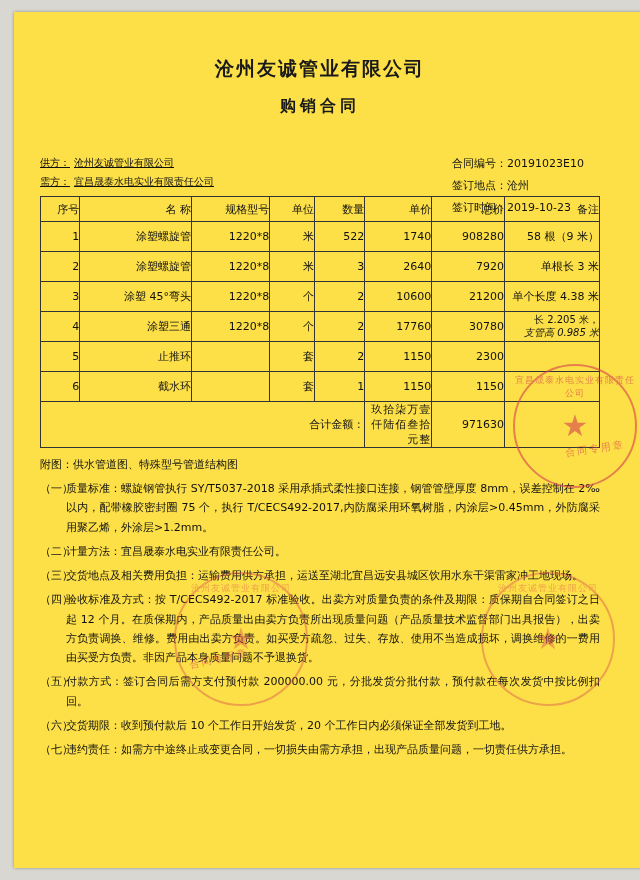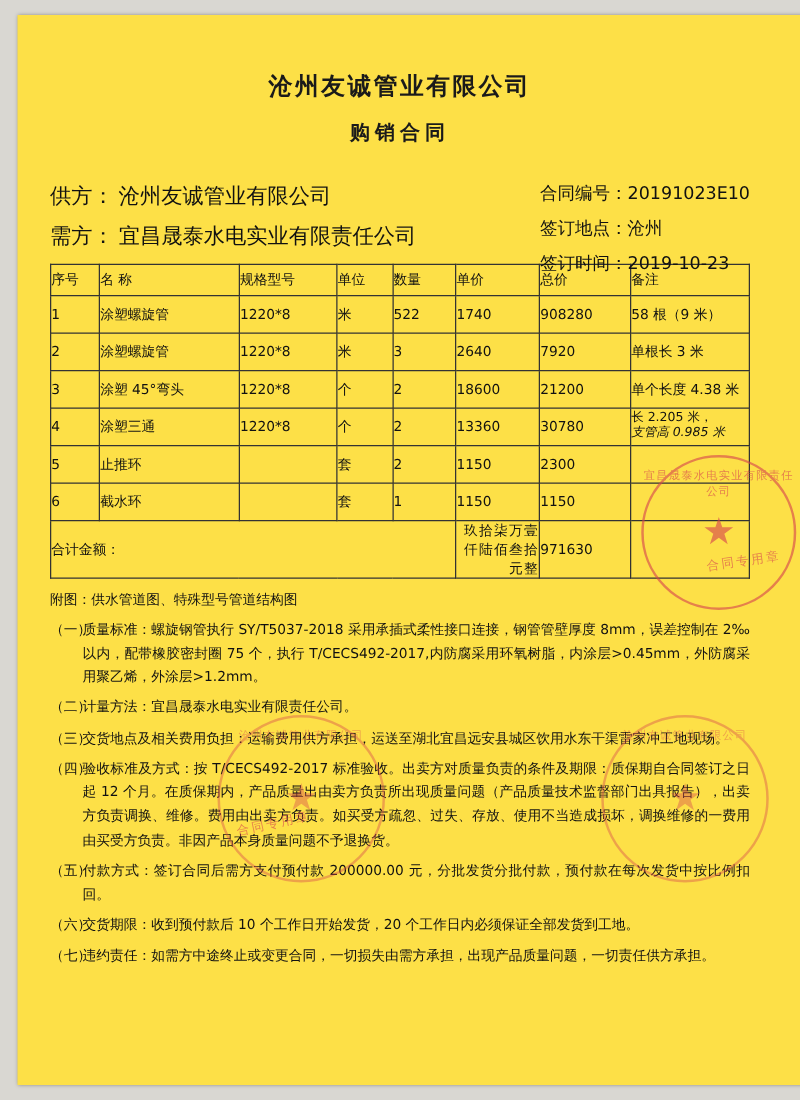--- a/index.html
+++ b/index.html
@@ -21,35 +21,35 @@
 
   .title{
     text-align:center;font-size:19px;font-weight:bold;letter-spacing:2px;
     color:#1a1a1a;margin-top:26px;
   }
   .subtitle{
     text-align:center;font-size:16px;font-weight:bold;letter-spacing:4px;
     color:#1a1a1a;margin-top:14px;
   }
 
-  .party{margin-top:24px;font-size:17px;color:#111;line-height:1.9;}
+  .party{margin-top:36px;font-size:10px;color:#111;line-height:1.9;text-decoration:underline;}
   .party .row{display:flex;align-items:flex-start;}
   .party .lbl{white-space:nowrap;}
   .party .val{border-bottom:0px solid #000;padding-left:4px;}
-  .meta{position:absolute;right:0;top:0;font-size:14px;line-height:2.0;color:#111;text-align:left;}
+  .meta{position:absolute;right:16px;top:0;font-size:11px;line-height:2.0;color:#111;text-align:left;}
   .partywrap{position:relative;}
 
   .sec{font-size:12px;font-weight:bold;color:#111;margin-top:8px;letter-spacing:1px;}
 
   table.main{
     width:100%;border-collapse:collapse;margin-top:5px;
     font-size:11px;color:#111;
   }
   table.main th,table.main td{
-    border:1px solid #333;text-align:left;padding:0;height:29px;
+    border:1px solid #333;text-align:right;padding:0;height:29px;
     font-weight:normal;
   }
   table.main th{font-weight:normal;height:24px;}
   .c0{width:7%;}.c1{width:20%;}.c2{width:14%;}.c3{width:8%;}
   .c4{width:9%;}.c5{width:12%;}.c6{width:13%;}.c7{width:17%;}
   .amountcell{letter-spacing:1px;}
   .note{font-size:10.5px;color:#111;margin-top:7px;line-height:1.6;}
   .attach{font-size:11px;color:#111;margin-top:9px;}
   .sec2{font-size:12px;font-weight:bold;color:#111;margin-top:12px;letter-spacing:1px;}
 
@@ -149,31 +149,31 @@
             <td class="c5">2640</td>
             <td class="c6">7920</td>
             <td class="c7">单根长 3 米</td>
           </tr>
           <tr>
             <td class="c0">3</td>
             <td class="c1">涂塑 45°弯头</td>
             <td class="c2">1220*8</td>
             <td class="c3">个</td>
             <td class="c4">2</td>
-            <td class="c5">18600</td>
+            <td class="c5">10600</td>
             <td class="c6">21200</td>
             <td class="c7">单个长度 4.38 米</td>
           </tr>
           <tr>
             <td class="c0">4</td>
             <td class="c1">涂塑三通</td>
             <td class="c2">1220*8</td>
             <td class="c3">个</td>
             <td class="c4">2</td>
-            <td class="c5">13360</td>
+            <td class="c5">17760</td>
             <td class="c6">30780</td>
             <td class="c7">
               <div style="font-size: 10px; line-height: 1.25;">长 2.205 米，</div>
               <div style="font-size: 10px; line-height: 1.25; font-style: italic;">支管高 0.985 米</div>
             </td>
           </tr>
           <tr>
             <td class="c0">5</td>
             <td class="c1">止推环</td>
             <td class="c2"></td>

